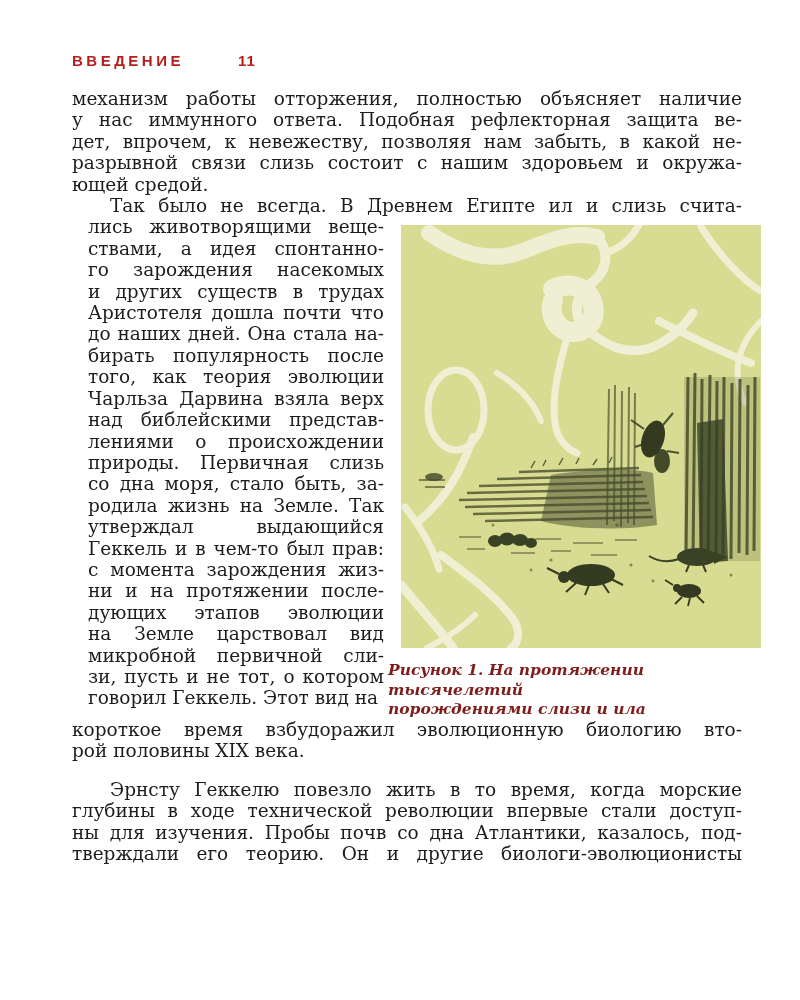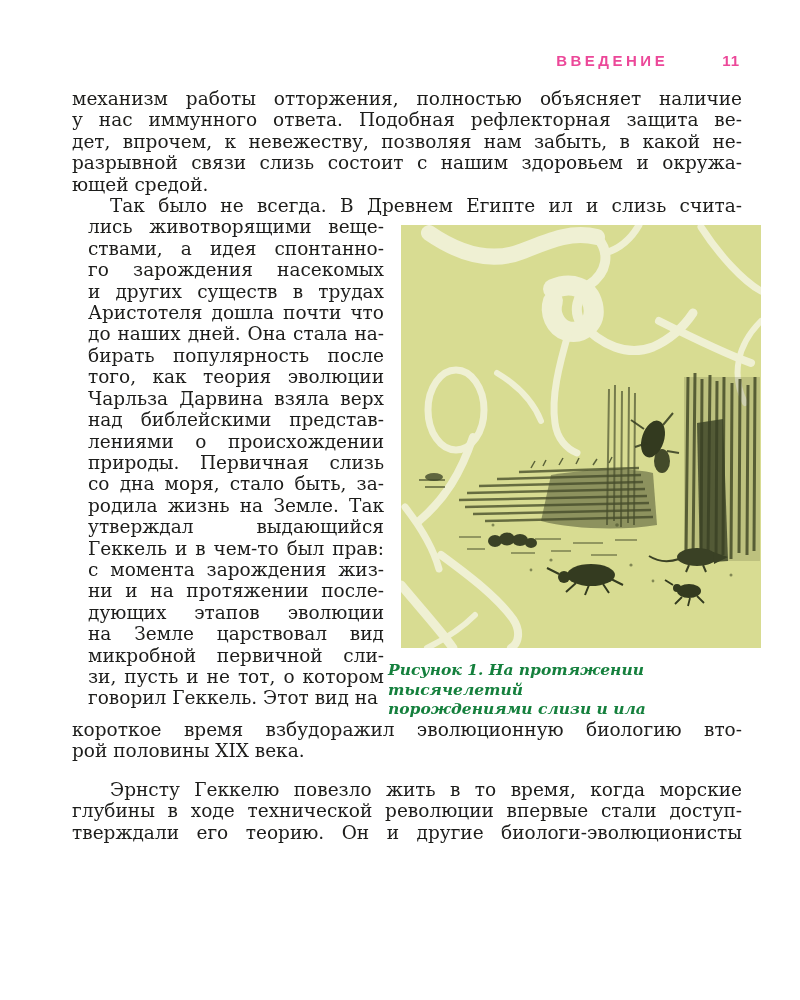--- a/index.html
+++ b/index.html
@@ -6,22 +6,22 @@
   html,body { background:#ffffff; }
   body {
     width:800px; height:1000px; position:relative; overflow:hidden;
     font-family:"DejaVu Serif", serif; color:#1d1d1b;
   }
   .page { position:absolute; inset:0; background:#ffffff; }
 
   
   .header {
     position:absolute; top:52px; left:72px; right:60px;
-    display:flex; justify-content:flex-end; align-items:baseline;
-    font-family:"Liberation Sans", sans-serif; font-weight:bold; color:#ec4899;
+    display:flex; justify-content:flex-start; align-items:baseline;
+    font-family:"Liberation Sans", sans-serif; font-weight:bold; color:#b91c1c;
   }
   .section-title { font-size:15px; letter-spacing:3.5px; }
   .page-number { font-size:15px; margin-left:54px; letter-spacing:1px; }
 
   
   .content { position:absolute; top:88px; left:72px; width:673px; }
   .tline {
     display:block; font-size:18.5px; line-height:21.4px;
     text-align:justify; text-align-last:justify;
     white-space:normal;
@@ -33,21 +33,21 @@
   .indent-first .tline:first-child { text-indent:38px; }
   .para3 { margin-top:17px; }
 
   
   .wrap { display:flex; align-items:flex-start; width:673px; }
   .colL { width:296px; flex:none;margin-left:16px; }
   .colL .tline { width:296px; }
   .colR { width:373px; flex:none; margin-left:4px; margin-top:9px; }
   .illus { display:block; margin-left:13px; }
 
-  .caption { margin-top:12px; width:366px; color:#15803d;
+  .caption { margin-top:12px; width:366px; color:#7f1d1d;
     font-style:italic; font-weight:bold; }
   .caption .tline {
     font-size:15.5px; line-height:19.5px;
     text-align:left; text-align-last:left; width:auto;
   }
 </style>
 </head>
 <body>
 
 <div class="page">
@@ -207,17 +207,18 @@
     </div>
 
     <div class="fullw">
         <div class="tline">короткое время взбудоражил эволюционную биологию вто-</div>
         <div class="tline last-left">рой половины XIX века.</div>
       </div>
 
     <div class="fullw para3 indent-first">
         <div class="tline">Эрнсту Геккелю повезло жить в то время, когда морские</div>
         <div class="tline">глубины в ходе технической революции впервые стали доступ-</div>
+        <div class="tline">ны для изучения. Пробы почв со дна Атлантики, казалось, под-</div>
         <div class="tline">тверждали его теорию. Он и другие биологи-эволюционисты</div>
       </div>
 
   </div>
 </div>
 
 </body></html>

